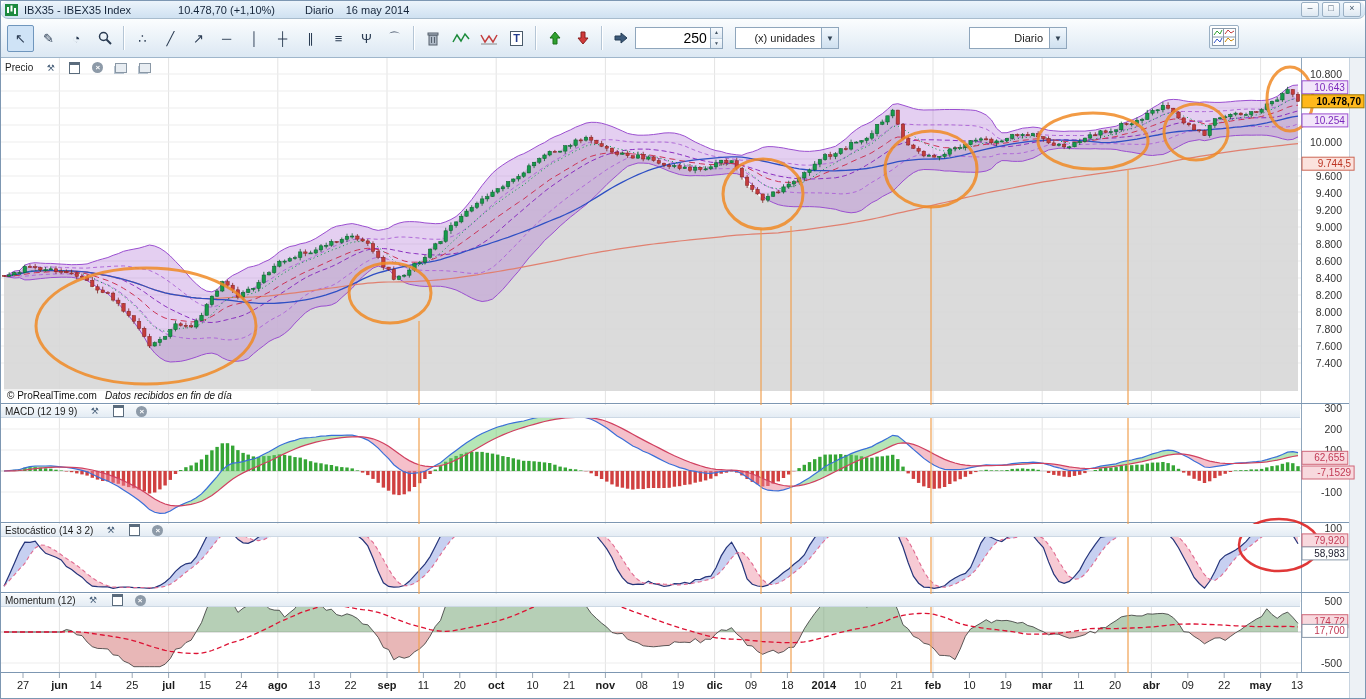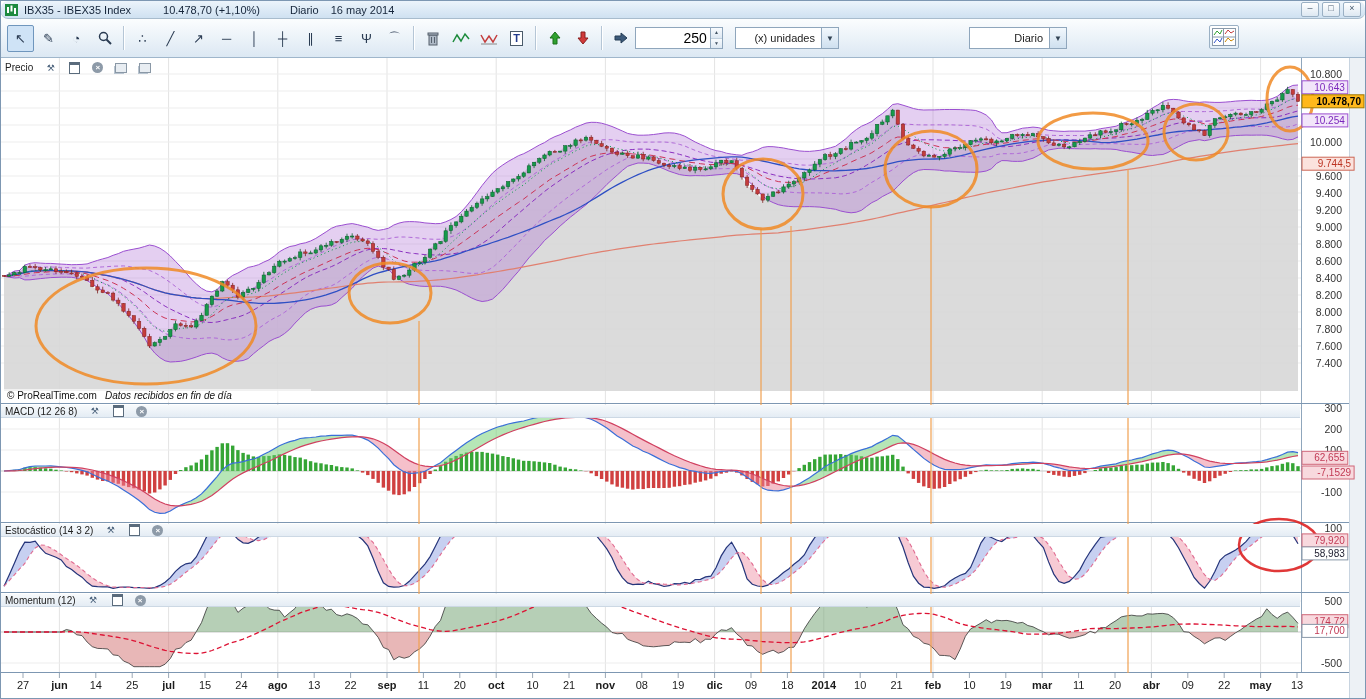--- a/index.html
+++ b/index.html
@@ -3,21 +3,21 @@
 <meta charset="utf-8">
 <style>
   html,body{margin:0;padding:0;background:#8fa3b5;}
   .window{position:relative;width:1366px;height:699px;background:#fff;overflow:hidden;
     font-family:"Liberation Sans",sans-serif;border:1px solid #7d97b2;box-sizing:border-box;}
   
   .titlebar{position:absolute;top:0;left:0;right:0;height:18px;
     background:linear-gradient(#ecf4fb,#cfe1f1);border-bottom:1px solid #a8bccd;
     display:flex;align-items:center;font-size:11px;color:#15253a;padding:0 4px;box-sizing:border-box;border-radius:7px;}
   .app-icon{display:inline-flex;margin-right:6px;}
-  .tb-quote{margin-left:32px;}
+  .tb-quote{margin-left:47px;}
   .tb-tf{margin-left:30px;display:flex;gap:12px;}
   .win-ctls{margin-left:auto;display:flex;gap:3px;}
   .win-btn{width:16px;height:13px;border:1px solid #9ab0c4;background:linear-gradient(#ffffff,#dde8f2);
     font-size:9px;line-height:11px;text-align:center;color:#45596d;border-radius:2px;cursor:default;}
   
   .toolbar{position:absolute;top:18px;left:0;right:0;height:39px;
     background:linear-gradient(#fbfdfe,#dce8f3);border-bottom:1px solid #9fb6cb;
     display:flex;align-items:center;padding:0 6px;box-sizing:border-box;}
   .tools{display:flex;align-items:center;gap:1px;}
   .icon-btn{width:25px;height:25px;display:flex;align-items:center;justify-content:center;
@@ -1227,21 +1227,21 @@
     <span class="hi i-close"></span>
     <span class="hi">
         <span class="i-restore"></span>
       </span>
     <span class="hi">
         <span class="i-restore"></span>
       </span>
   </div>
 
   <div class="panel-hdr" style="top:404px">
-    <span class="ph-label">MACD (12 26 8)</span>
+    <span class="ph-label">MACD (12 19 9)</span>
     <span class="hi i-wrench"></span>
     <span class="hi">
         <span class="i-window"></span>
       </span>
     <span class="hi i-close"></span>
   </div>
 
   <div class="panel-hdr" style="top:523px">
     <span class="ph-label">Estocástico (14 3 2)</span>
     <span class="hi i-wrench"></span>

